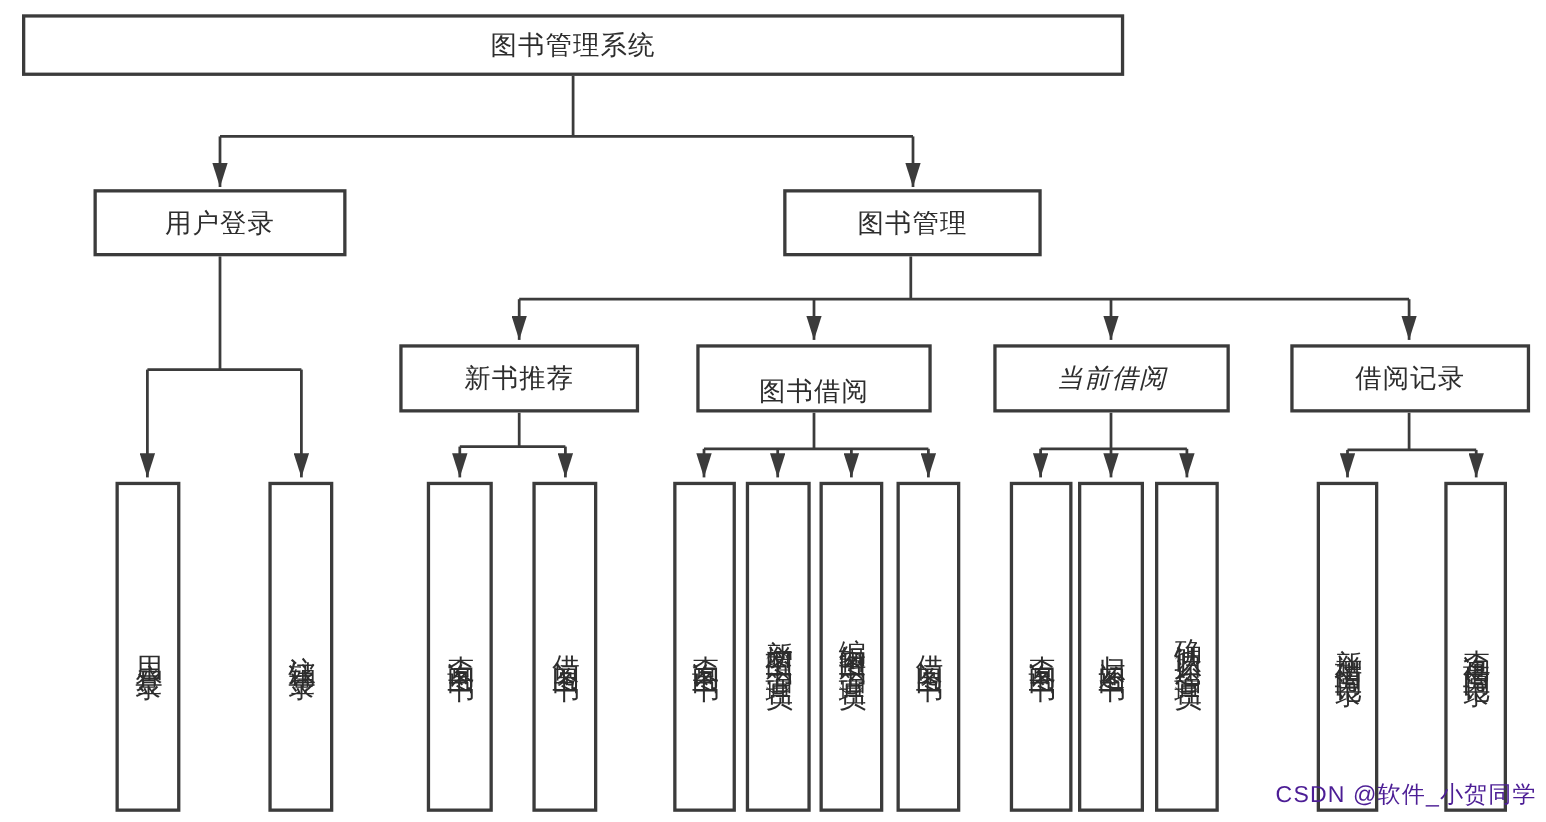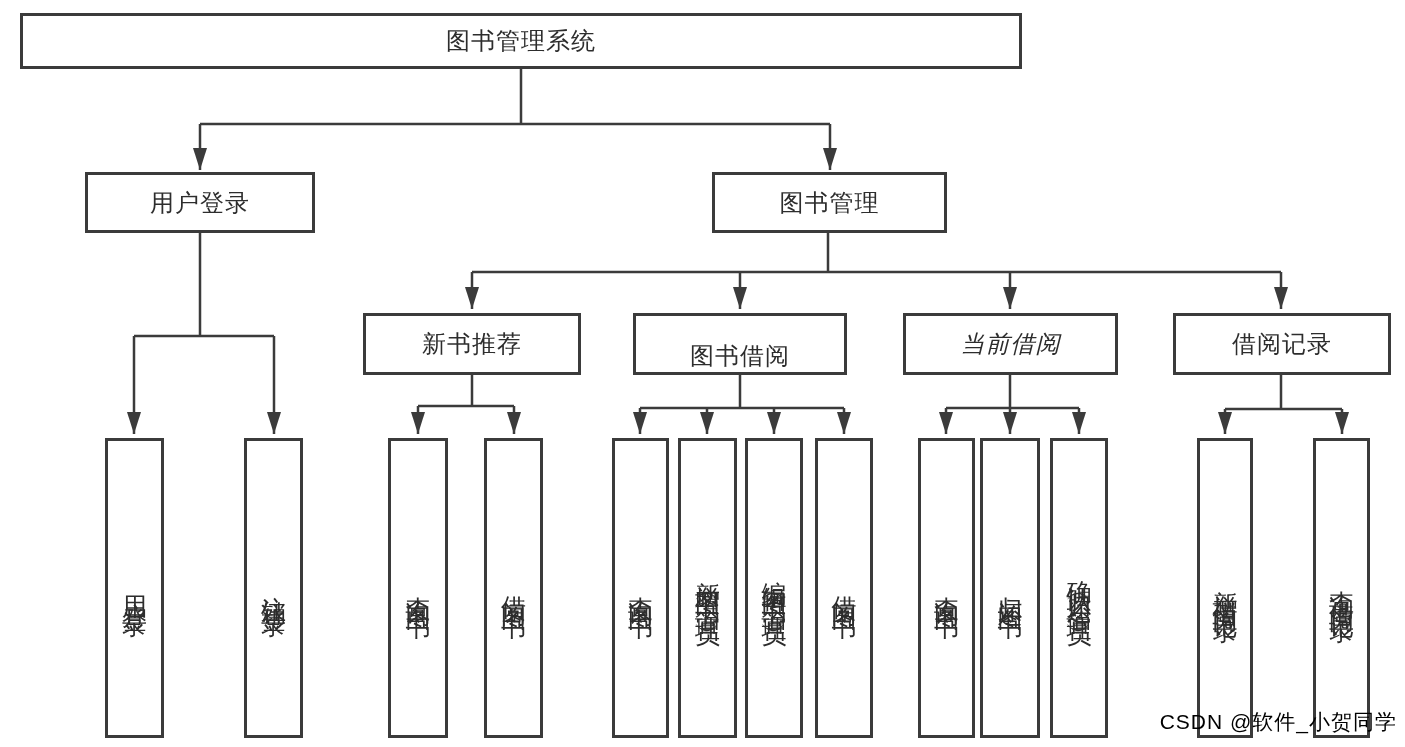--- a/index.html
+++ b/index.html
@@ -44,21 +44,21 @@
     letter-spacing: 6px;
     line-height: 1;
     white-space: nowrap;
   }
   .watermark {
     position: absolute;
     right: 8px;
     top: 708px;
     font-size: 21px;
     letter-spacing: 1px;
-    color: #000000;
+    color: #4c1d95;
     white-space: nowrap;
   }
 </style>
 </head>
 <body>
 
 <div id="stage">
 
   <svg id="wires" viewBox="0 0 1405 747" xmlns="http://www.w3.org/2000/svg">
     <defs>

